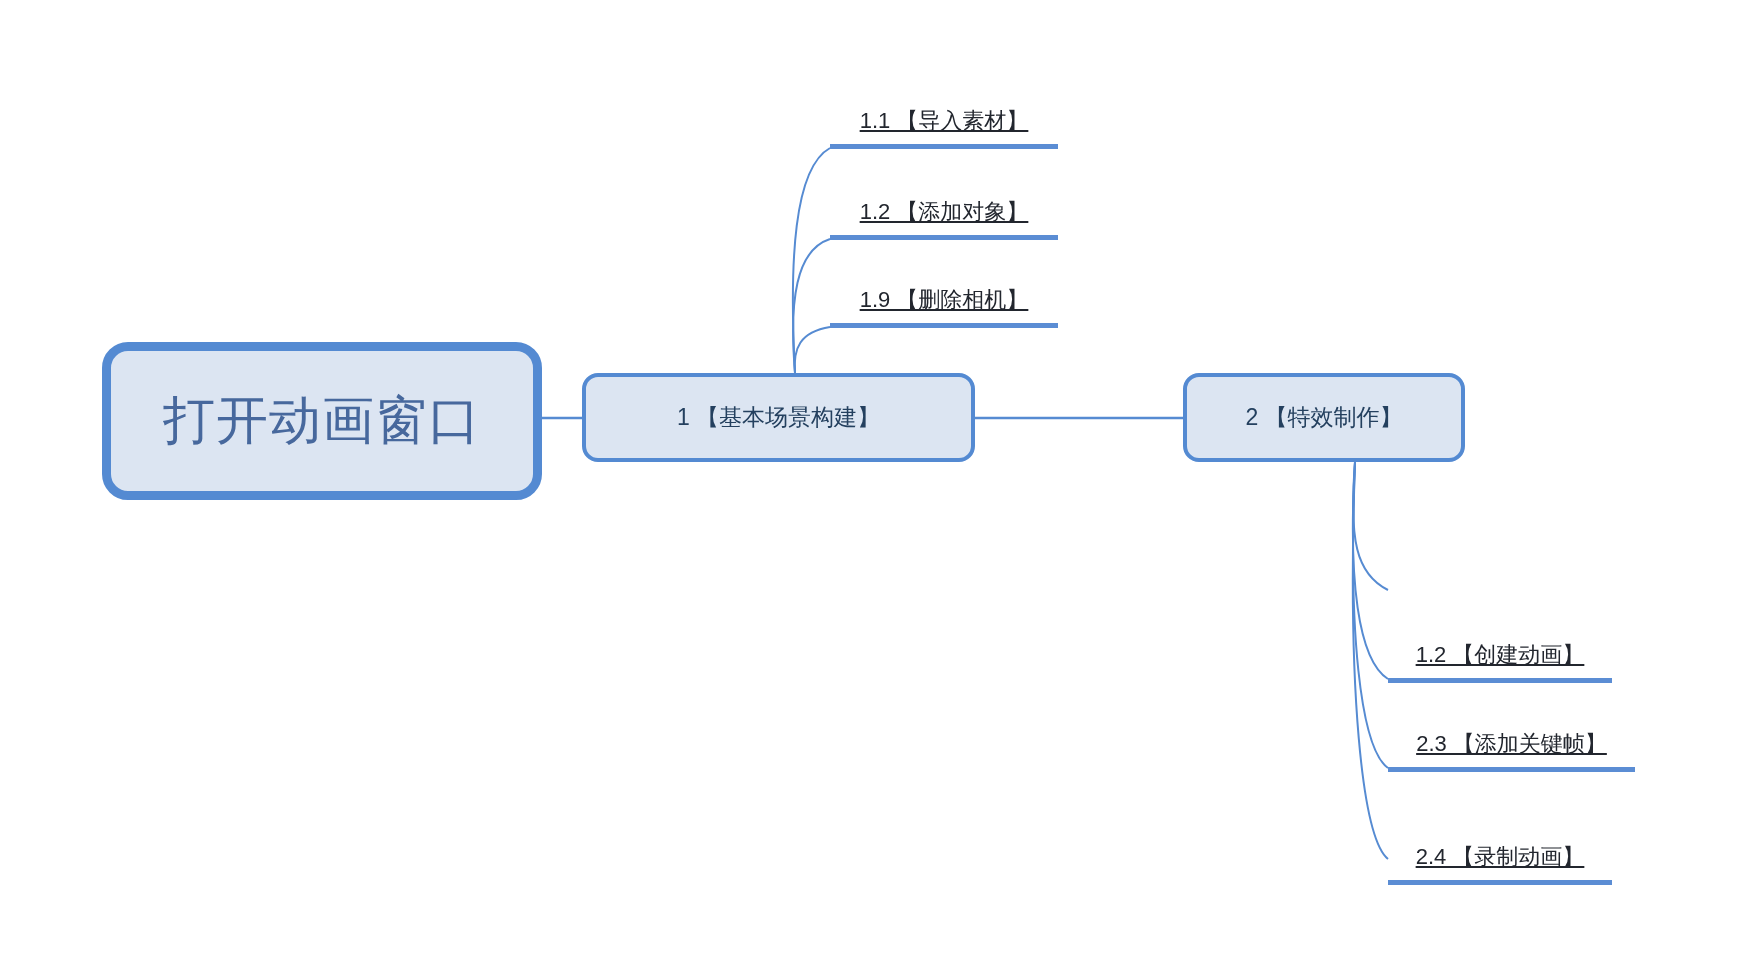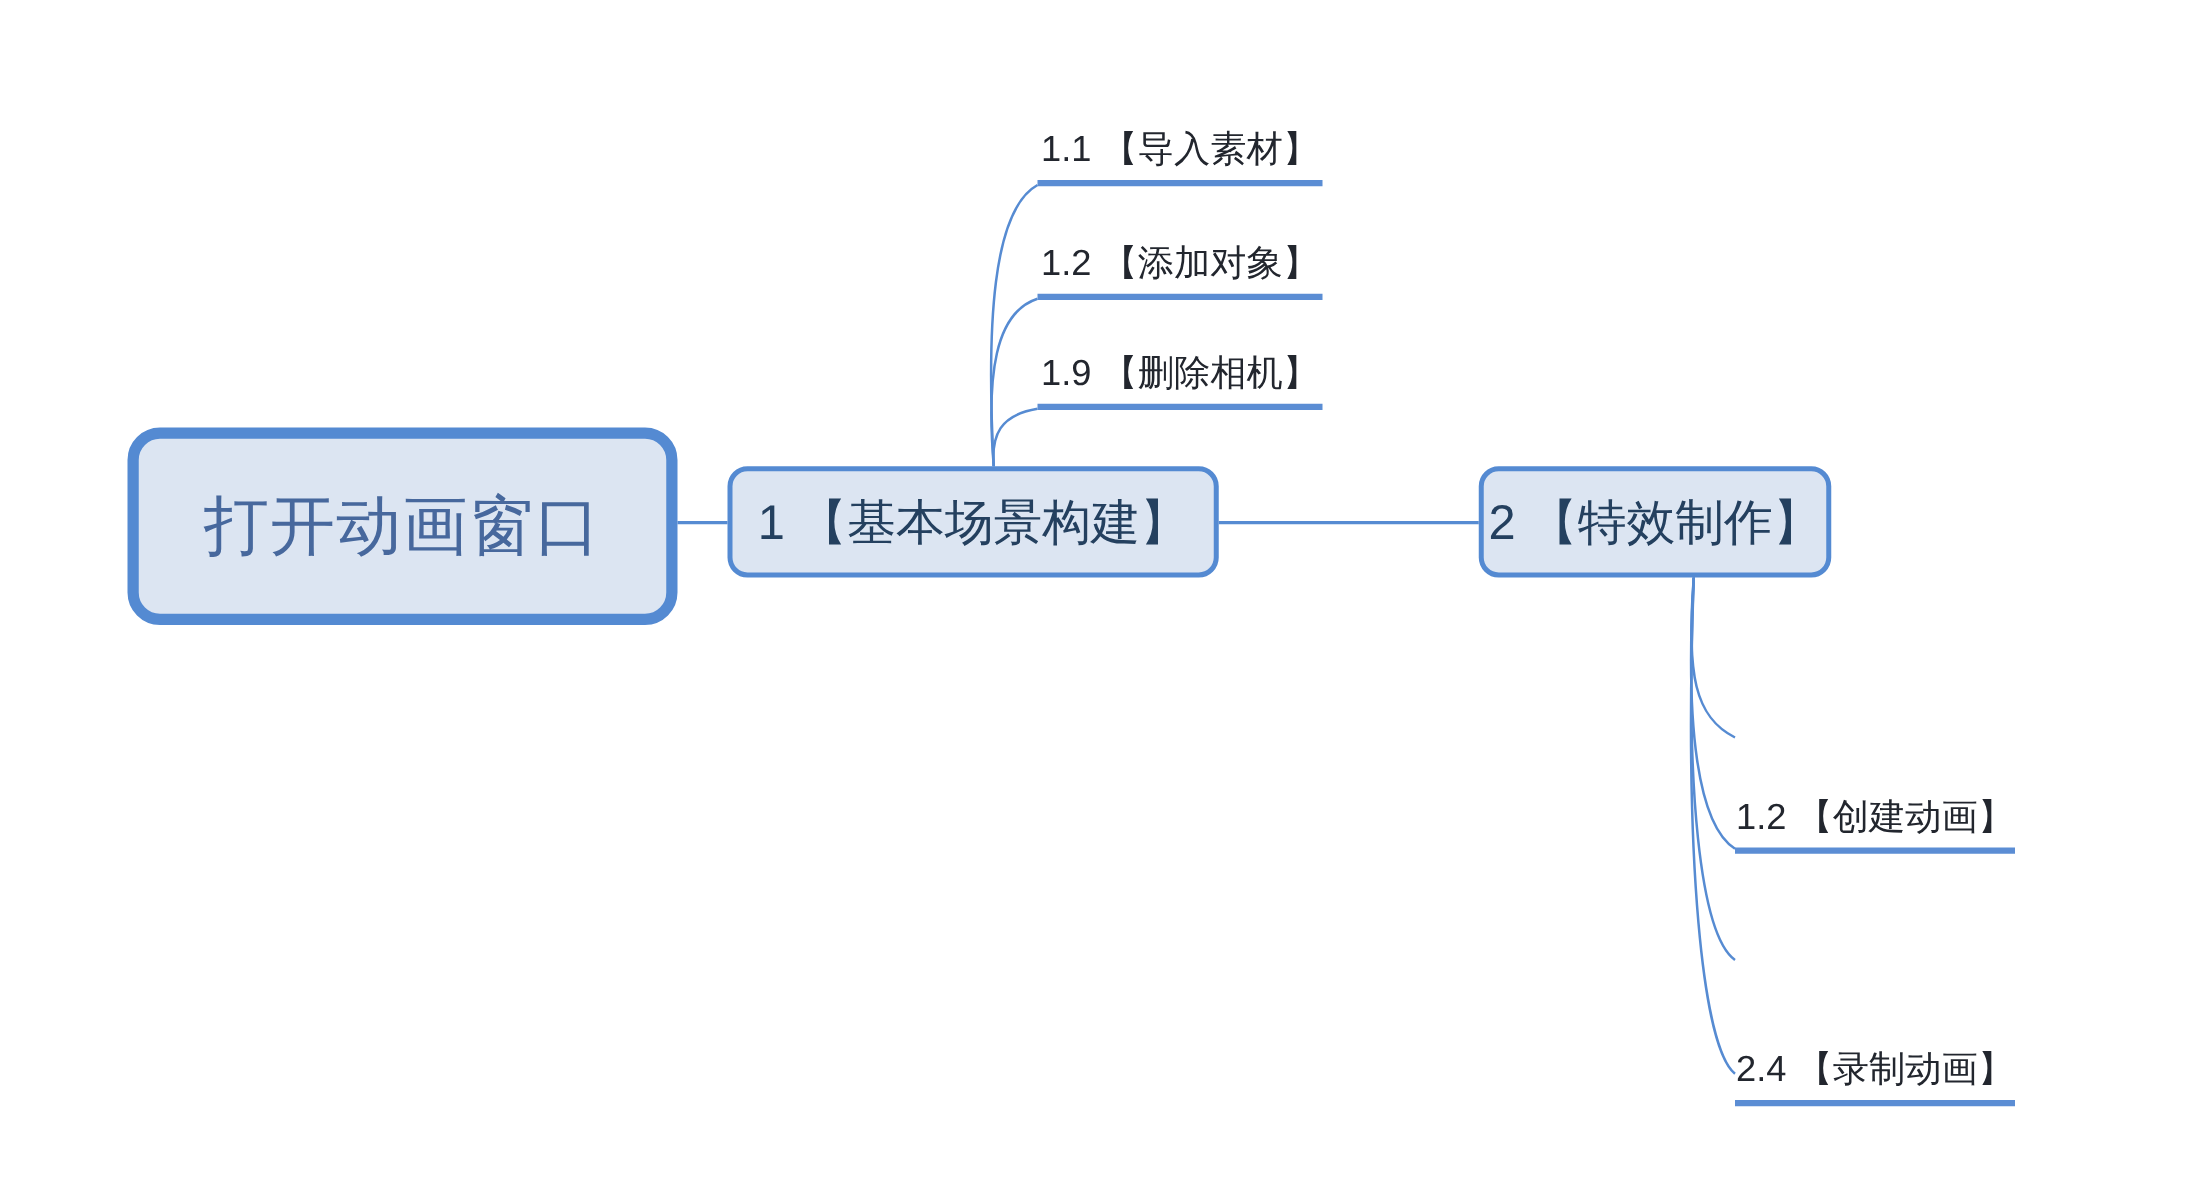--- a/index.html
+++ b/index.html
@@ -34,34 +34,34 @@
   }
   .main-node{
     position:absolute;height:89px;
     background:var(--box_fill);
     border:4px solid var(--box_border);
     border-radius:16px;
     display:flex;align-items:center;justify-content:center;
     cursor:pointer;
   }
   .main-node .label{
-    font-size:39px;color:var(--node_text);white-space:nowrap;
+    font-size:23px;color:var(--node_text);white-space:nowrap;
   }
   #branch1{left:582px;top:373px;width:393px;}
   #branch2{left:1183px;top:373px;width:282px;}
 
   .subtopic{
     position:absolute;
     border-bottom:5px solid var(--underline);
     padding-bottom:7px;
     display:flex;align-items:flex-end;justify-content:center;
     cursor:pointer;
   }
   .subtopic .label{
-    font-size:29px;line-height:33px;color:var(--child_text);white-space:nowrap;
+    font-size:22px;line-height:33px;color:var(--child_text);white-space:nowrap;text-decoration:underline;
   }
   #sub11{left:830px;top:104px;width:228px;}
   #sub12{left:830px;top:195px;width:228px;}
   #sub13{left:830px;top:283px;width:228px;}
   #sub21{left:1388px;top:549px;width:274px;}
   #sub22{left:1388px;top:638px;width:224px;}
   #sub23{left:1388px;top:727px;width:247px;}
   #sub24{left:1388px;top:840px;width:224px;align-items:flex-end;}
 </style>
 </head>
@@ -99,17 +99,20 @@
   <div class="subtopic" id="sub12">
     <span class="label">1.2 【添加对象】</span>
   </div>
   <div class="subtopic" id="sub13">
     <span class="label">1.9 【删除相机】</span>
   </div>
 
   <div class="subtopic" id="sub22">
     <span class="label">1.2 【创建动画】</span>
   </div>
+  <div class="subtopic" id="sub23">
+    <span class="label">2.3 【添加关键帧】</span>
+  </div>
   <div class="subtopic" id="sub24">
     <span class="label">2.4 【录制动画】</span>
   </div>
 
 </div>
 
 </body></html>

